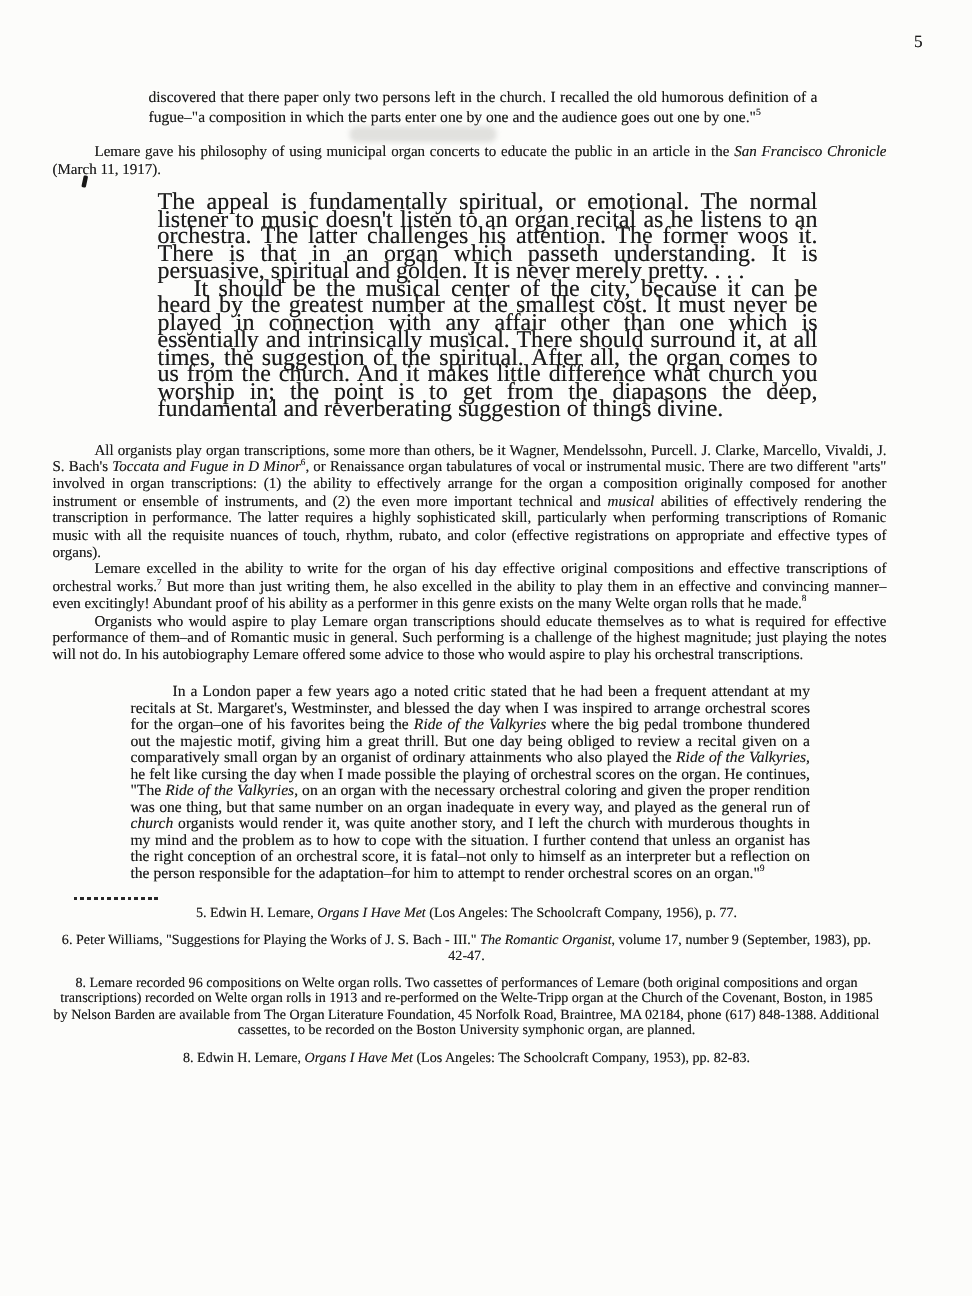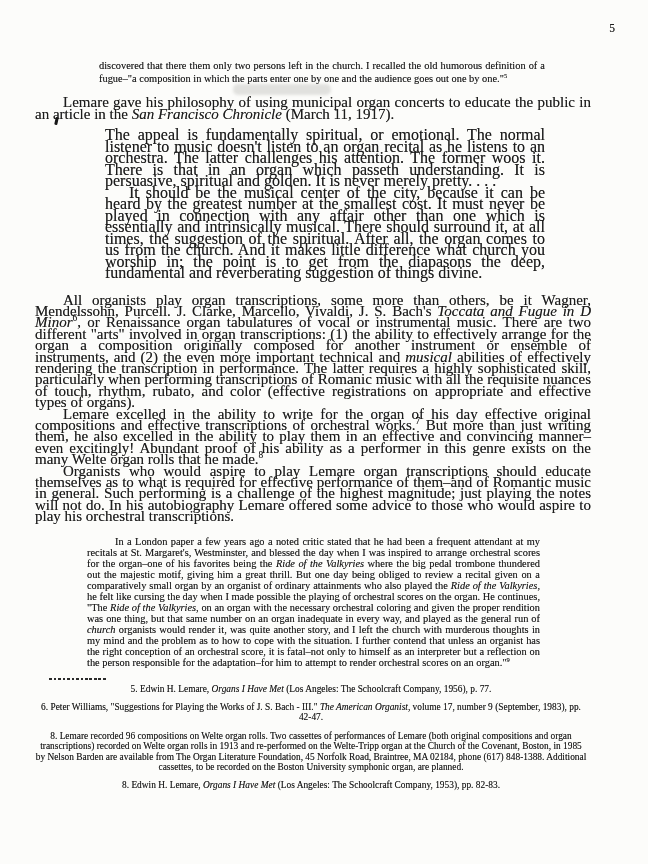--- a/index.html
+++ b/index.html
@@ -25,21 +25,21 @@
   .bq {
     text-align:justify;
     font-size:10.4px;
   }
   .bq-fugue {
     margin:24px 46px 0 64px;
     line-height:13px;
   }
   .para {
     text-align:justify;
-    font-size:15px; line-height:11.4px;
+    font-size:10px; line-height:11.4px;
     margin:0;
   }
   .para.indent { text-indent:28px; }
   .p-intro { margin-top:11px; line-height:12px; }
   .bq-appeal {
     margin:9px 46px 0 70px;
     line-height:11.5px;
   }
   .bq-appeal p { margin:0; text-align:justify; }
   .bq-appeal p.q2 { text-indent:24px; }
@@ -86,21 +86,21 @@
 <body>
 
 <div class="page">
   <div class="ink-speck"></div>
   <div class="smudge"></div>
 
   <div class="content">
 
     <div class="pagenum">5</div>
 
-    <div class="bq bq-fugue"><span>discovered that there them only two persons left in the church.  I recalled the old humorous definition of a fugue–"a composition in which the parts enter one by one and the audience goes out one by one."</span><sup>5</sup></div>
+    <div class="bq bq-fugue"><span>discovered that there paper only two persons left in the church.  I recalled the old humorous definition of a fugue–"a composition in which the parts enter one by one and the audience goes out one by one."</span><sup>5</sup></div>
 
     <p class="para indent p-intro"><span>Lemare gave his philosophy of using municipal organ concerts to educate the public in an article in the </span><em>San Francisco Chronicle</em><span> (March 11, 1917).</span></p>
 
     <div class="bq-appeal">
       <p class="q1"><span>The appeal is fundamentally spiritual, or emotional.  The normal listener to music doesn't listen to an organ recital as he listens to an orchestra.  The latter challenges his attention.  The former woos it.  There is that in an organ which passeth understanding.  It is persuasive, spiritual and golden.  It is never merely pretty. . . .</span></p>
       <p class="q2"><span>It should be the musical center of the city, because it can be heard by the greatest number at the smallest cost.  It must never be played in connection with any affair other than one which is essentially and intrinsically musical.  There should surround it, at all times, the suggestion of the spiritual.  After all, the organ comes to us from the church.  And it makes little difference what church you worship in; the point is to get from the diapasons the deep, fundamental and reverberating suggestion of things divine.</span></p>
     </div>
 
 
     <p class="para indent p-first"><span>All organists play organ transcriptions, some more than others, be it Wagner, Mendelssohn, Purcell.  J. Clarke, Marcello, Vivaldi, J. S. Bach's </span><em>Toccata and Fugue in D Minor</em><sup>6</sup><span>, or Renaissance organ tabulatures of vocal or instrumental music.  There are two different "arts" involved in organ transcriptions:  (1) the ability to effectively arrange for the organ a composition originally composed for another instrument or ensemble of instruments, and (2) the even more important technical and </span><em>musical</em><span> abilities of effectively rendering the transcription in performance.  The latter requires a highly sophisticated skill, particularly when performing transcriptions of Romanic music with all the requisite nuances of touch, rhythm, rubato, and color (effective registrations on appropriate and effective types of organs).</span></p>
@@ -108,19 +108,19 @@
     <p class="para indent"><span>Lemare excelled in the ability to write for the organ of his day effective original compositions and effective transcriptions of orchestral works.</span><sup>7</sup><span>  But more than just writing them, he also excelled in the ability to play them in an effective and convincing manner–even excitingly!  Abundant proof of his ability as a performer in this genre exists on the many Welte organ rolls that he made.</span><sup>8</sup></p>
 
     <p class="para indent"><span>Organists who would aspire to play Lemare organ transcriptions should educate themselves as to what is required for effective performance of them–and of Romantic music in general.  Such performing is a challenge of the highest magnitude; just playing the notes will not do.  In his autobiography Lemare offered some advice to those who would aspire to play his orchestral transcriptions.</span></p>
 
     <div class="bq bq-london"><span>In a London paper a few years ago a noted critic stated that he had been a frequent attendant at my recitals at St. Margaret's, Westminster, and blessed the day when I was inspired to arrange orchestral scores for the organ–one of his favorites being the </span><em>Ride of the Valkyries</em><span> where the big pedal trombone thundered out the majestic motif, giving him a great thrill.  But one day being obliged to review a recital given on a comparatively small organ by an organist of ordinary attainments who also played the </span><em>Ride of the Valkyries</em><span>, he felt like cursing the day when I made possible the playing of orchestral scores on the organ.  He continues, "The </span><em>Ride of the Valkyries</em><span>, on an organ with the necessary orchestral coloring and given the proper rendition was one thing, but that same number on an organ inadequate in every way, and played as the general run of </span><em>church</em><span> organists would render it, was quite another story, and I left the church with murderous thoughts in my mind and the problem as to how to cope with the situation.  I further contend that unless an organist has the right conception of an orchestral score, it is fatal–not only to himself as an interpreter but a reflection on the person responsible for the adaptation–for him to attempt to render orchestral scores on an organ."</span><sup>9</sup></div>
 
     <div class="fnsep"></div>
 
     <div class="footnotes">
       <p class="fn"><span>5. Edwin H. Lemare, </span><em>Organs I Have Met</em><span> (Los Angeles:  The Schoolcraft Company, 1956), p. 77.</span></p>
-      <p class="fn"><span>6. Peter Williams, "Suggestions for Playing the Works of J. S. Bach - III."  </span><em>The American Organist</em><span>, volume 17, number 9 (September, 1983), pp. 42-47.</span></p>
+      <p class="fn"><span>6. Peter Williams, "Suggestions for Playing the Works of J. S. Bach - III."  </span><em>The Romantic Organist</em><span>, volume 17, number 9 (September, 1983), pp. 42-47.</span></p>
       <p class="fn"><span>8. Lemare recorded 96 compositions on Welte organ rolls.  Two cassettes of performances of Lemare (both original compositions and organ transcriptions) recorded on Welte organ rolls in 1913 and re-performed on the Welte-Tripp organ at the Church of the Covenant, Boston, in 1985 by Nelson Barden are available from The Organ Literature Foundation, 45 Norfolk Road, Braintree, MA  02184, phone (617) 848-1388.  Additional cassettes, to be recorded on the Boston University symphonic organ, are planned.</span></p>
       <p class="fn"><span>8. Edwin H. Lemare, </span><em>Organs I Have Met</em><span> (Los Angeles:  The Schoolcraft Company, 1953), pp. 82-83.</span></p>
     </div>
 
   </div>
 </div>
 
 </body></html>

